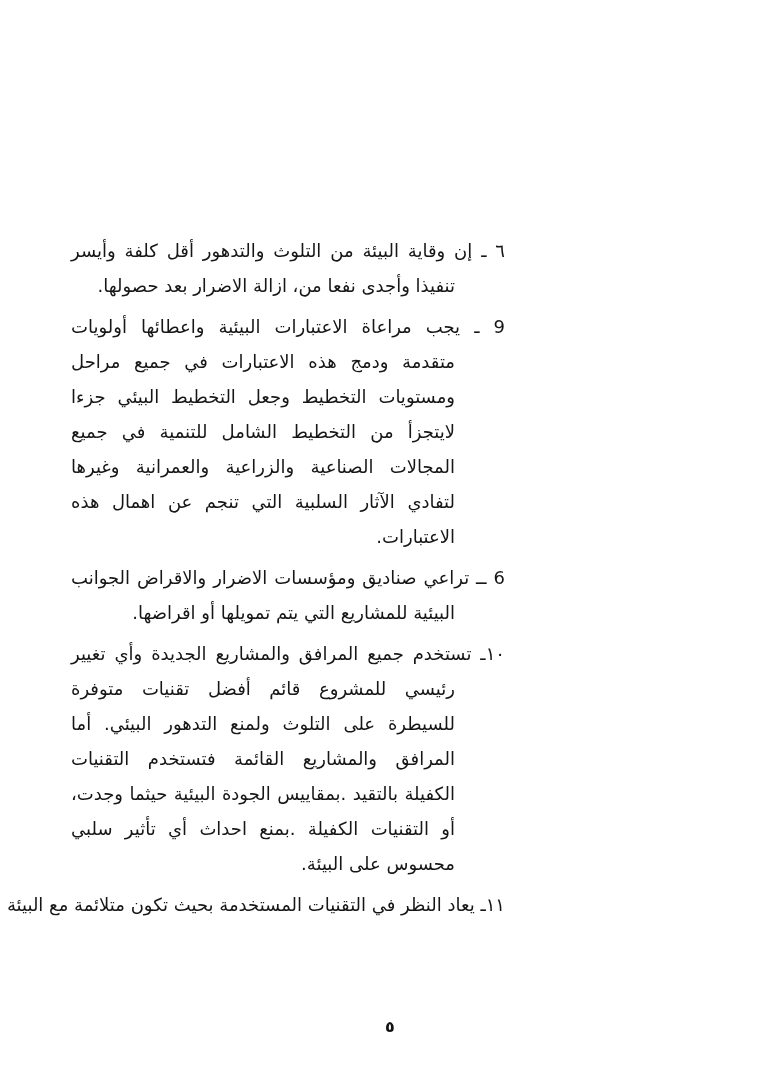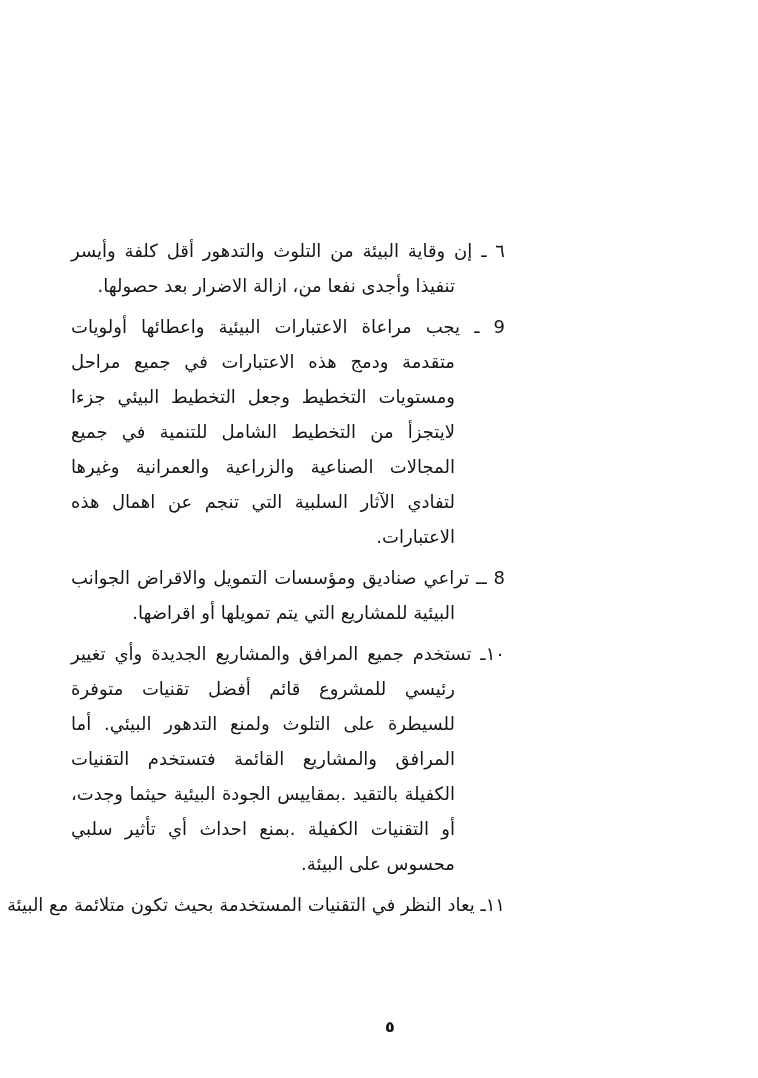--- a/index.html
+++ b/index.html
@@ -69,22 +69,22 @@
       <span class="item-body">إن وقاية البيئة من التلوث والتدهور أقل كلفة وأيسر تنفيذا وأجدى نفعا من، ازالة الاضرار بعد حصولها.</span>
     </p>
 
     <p class="item">
       <span class="item-marker">9 ـ</span>
       <span class="item-body">يجب مراعاة الاعتبارات البيئية واعطائها أولويات متقدمة ودمج هذه الاعتبارات في جميع مراحل ومستويات التخطيط وجعل التخطيط البيئي جزءا لايتجزأ من التخطيط الشامل للتنمية في جميع المجالات الصناعية والزراعية والعمرانية وغيرها لتفادي الآثار السلبية التي تنجم عن اهمال هذه الاعتبارات.</span>
     </p>
 
 
     <p class="item">
-      <span class="item-marker">8 ــ</span>
-      <span class="item-body">تراعي صناديق ومؤسسات التمويل والاقراض الجوانب البيئية للمشاريع التي يتم تمويلها أو اقراضها.</span>
+      <span class="item-marker">6 ــ</span>
+      <span class="item-body">تراعي صناديق ومؤسسات الاضرار والاقراض الجوانب البيئية للمشاريع التي يتم تمويلها أو اقراضها.</span>
     </p>
 
     <p class="item">
       <span class="item-marker">١٠ـ</span>
       <span class="item-body">تستخدم جميع المرافق والمشاريع الجديدة وأي تغيير رئيسي للمشروع قائم أفضل تقنيات متوفرة للسيطرة على التلوث ولمنع التدهور البيئي. أما المرافق والمشاريع القائمة فتستخدم التقنيات الكفيلة بالتقيد .بمقاييس الجودة البيئية حيثما وجدت، أو التقنيات الكفيلة .بمنع احداث أي تأثير سلبي محسوس على البيئة.</span>
     </p>
 
     <p class="item single-line">
       <span class="item-marker">١١ـ</span>
       <span class="item-body">يعاد النظر في التقنيات المستخدمة بحيث تكون متلائمة مع البيئة</span>

